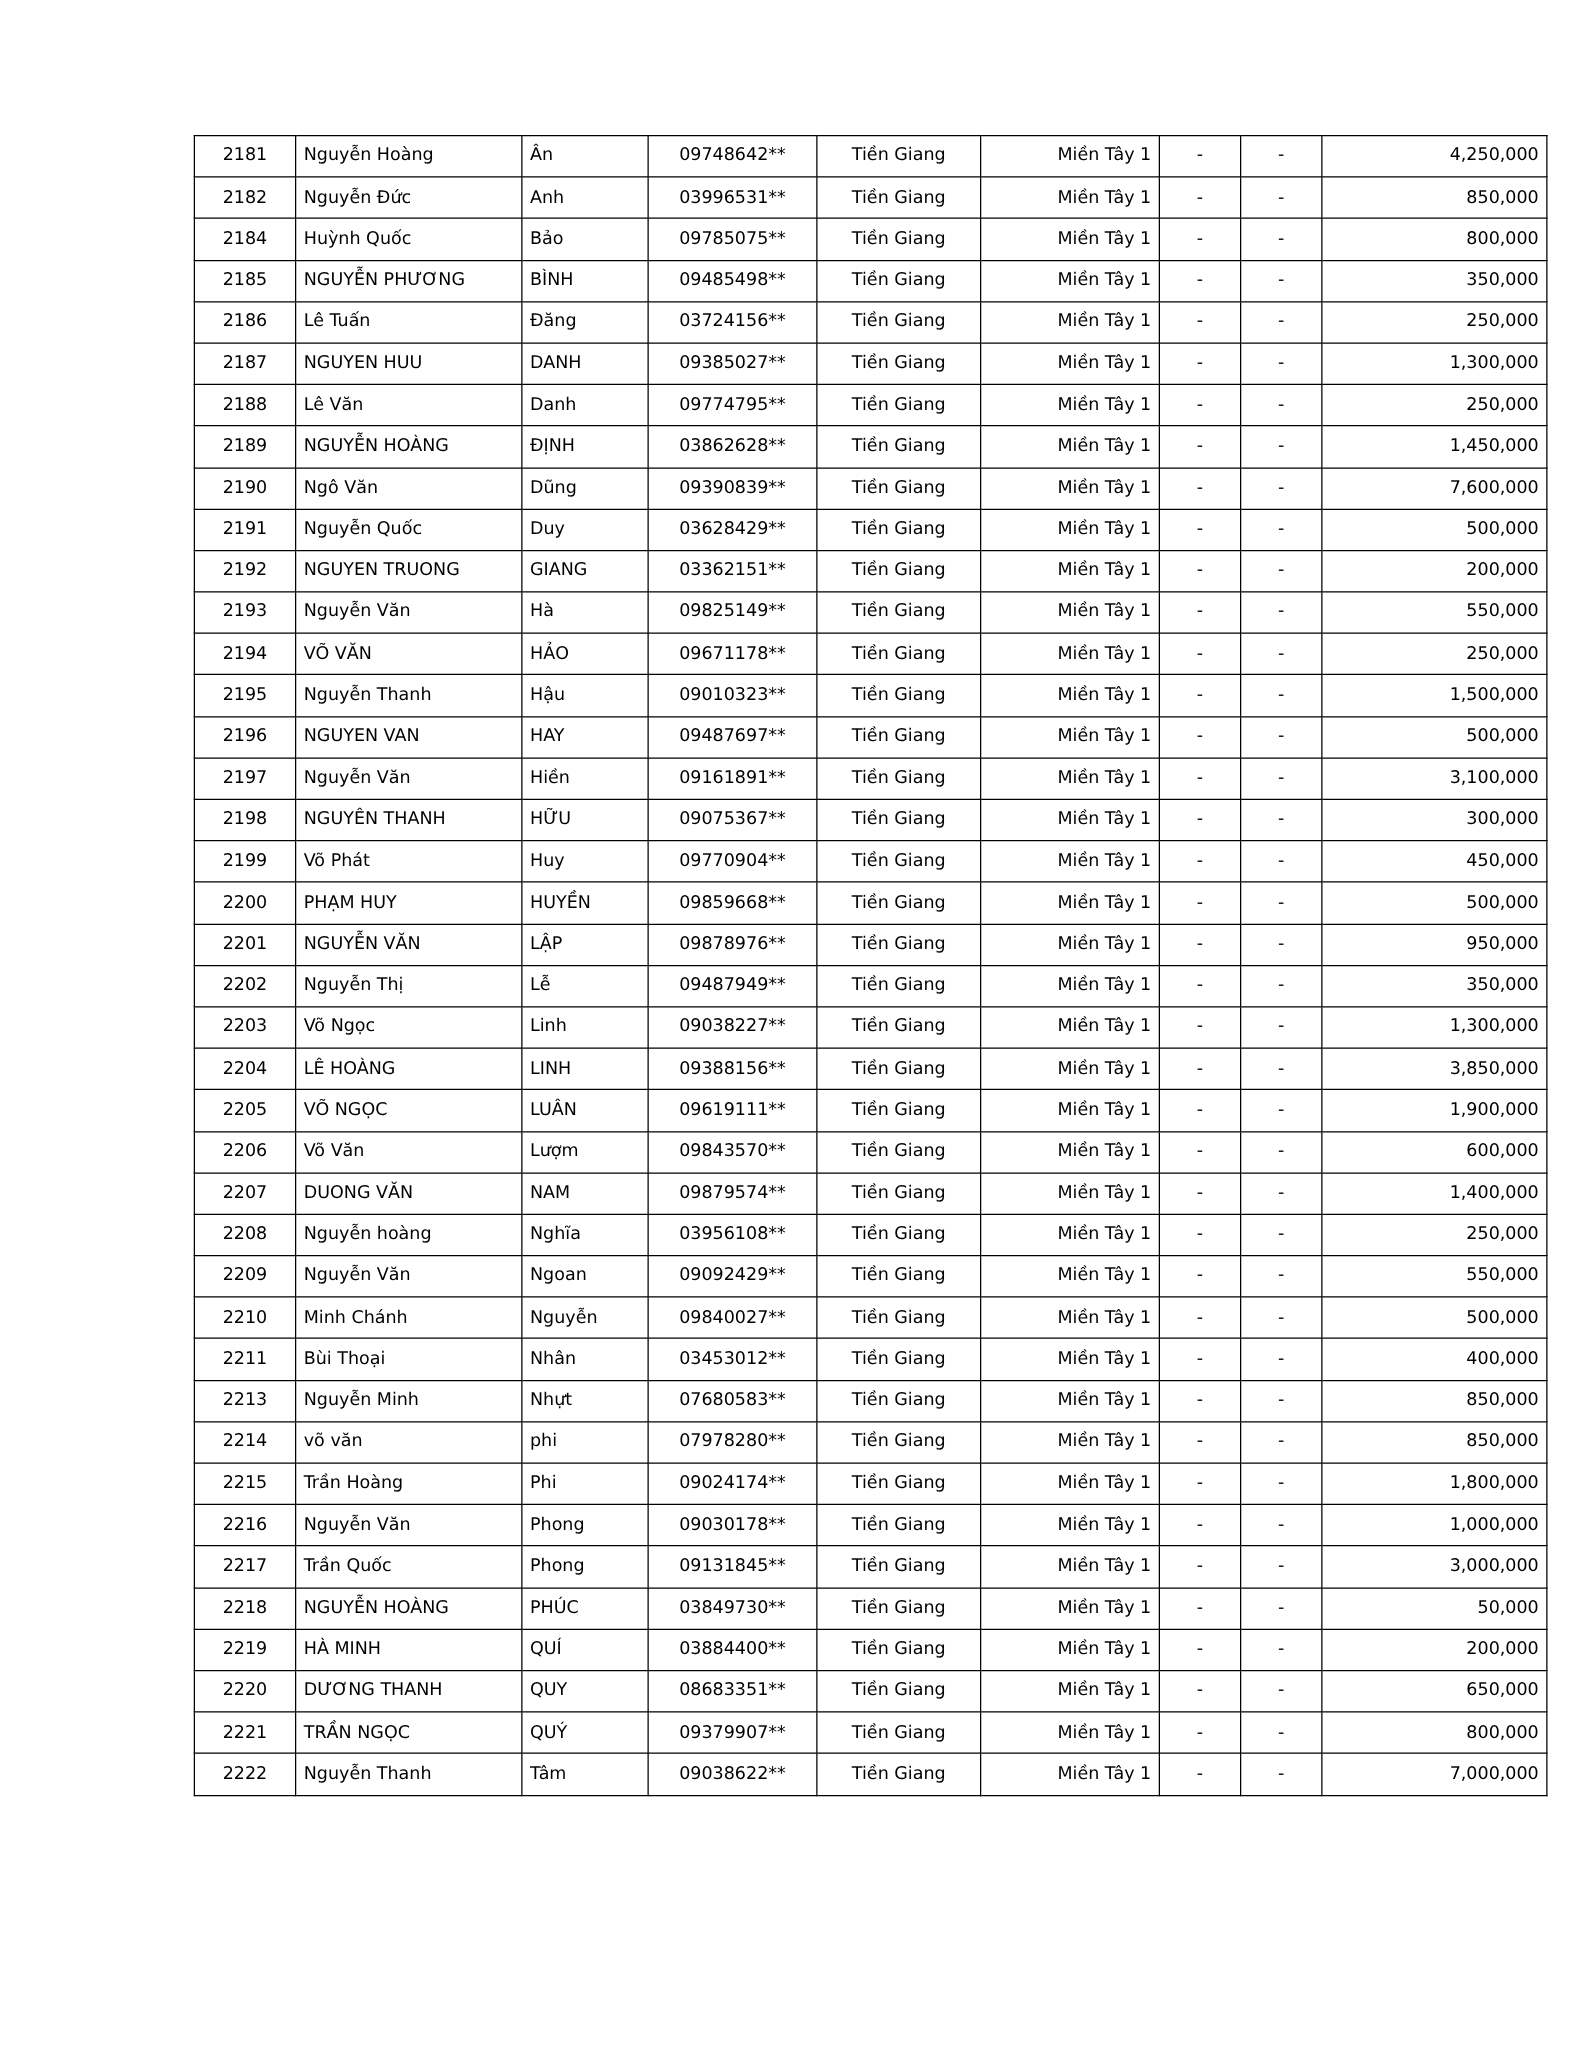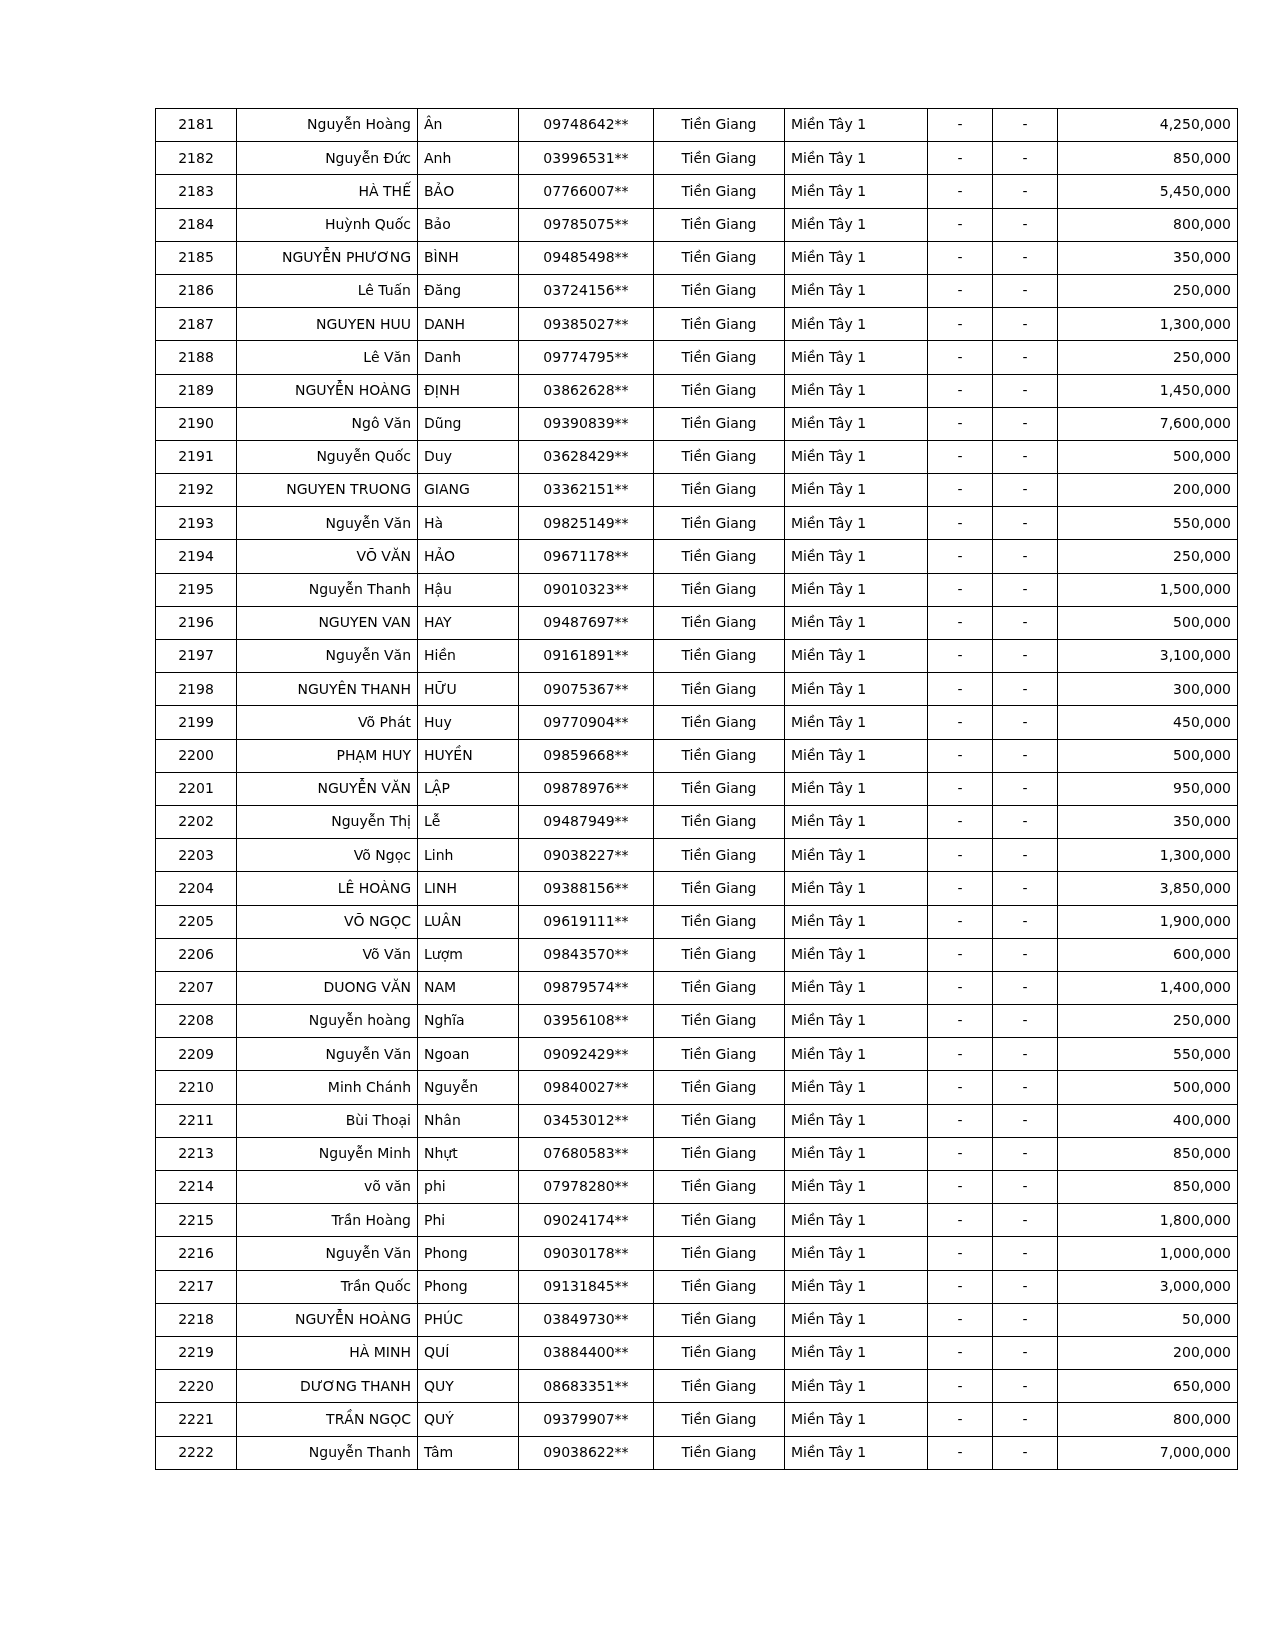--- a/index.html
+++ b/index.html
@@ -28,25 +28,25 @@
   }
   table.data-table td {
     border: 1.5px solid #000000;
     height: 32.2px;
     padding: 0 6px;
     white-space: nowrap;
     overflow: hidden;
     line-height: 1.1;
   }
   td.c-stt      { width: 68px;  text-align: center; }
-  td.c-ho       { width: 168px; text-align: right; }
+  td.c-ho       { width: 168px; text-align: left; }
   td.c-ten      { width: 88px;  text-align: left; }
   td.c-phone    { width: 122px; text-align: center; }
   td.c-tinh     { width: 118px; text-align: center; }
-  td.c-mien     { width: 130px; text-align: left; margin-top: 12px; }
+  td.c-mien     { width: 130px; text-align: right; margin-top: 12px; }
   td.c-d1       { width: 52px;  text-align: center; }
   td.c-d2       { width: 52px;  text-align: center; }
   td.c-amount   { width: 167px; text-align: right; padding-right: 12px; }
 </style>
 </head>
 <body>
 
 <div class="page">
   <table class="data-table">
     <tbody id="table-body">
@@ -66,31 +66,20 @@
           <td class="c-ho">Nguyễn Đức</td>
           <td class="c-ten">Anh</td>
           <td class="c-phone">03996531**</td>
           <td class="c-tinh">Tiền Giang</td>
           <td class="c-mien">Miền Tây 1</td>
           <td class="c-d1">-</td>
           <td class="c-d2">-</td>
           <td class="c-amount">850,000</td>
         </tr>
         <tr>
-          <td class="c-stt">2183</td>
-          <td class="c-ho">HÀ THẾ</td>
-          <td class="c-ten">BẢO</td>
-          <td class="c-phone">07766007**</td>
-          <td class="c-tinh">Tiền Giang</td>
-          <td class="c-mien">Miền Tây 1</td>
-          <td class="c-d1">-</td>
-          <td class="c-d2">-</td>
-          <td class="c-amount">5,450,000</td>
-        </tr>
-        <tr>
           <td class="c-stt">2184</td>
           <td class="c-ho">Huỳnh Quốc</td>
           <td class="c-ten">Bảo</td>
           <td class="c-phone">09785075**</td>
           <td class="c-tinh">Tiền Giang</td>
           <td class="c-mien">Miền Tây 1</td>
           <td class="c-d1">-</td>
           <td class="c-d2">-</td>
           <td class="c-amount">800,000</td>
         </tr>

